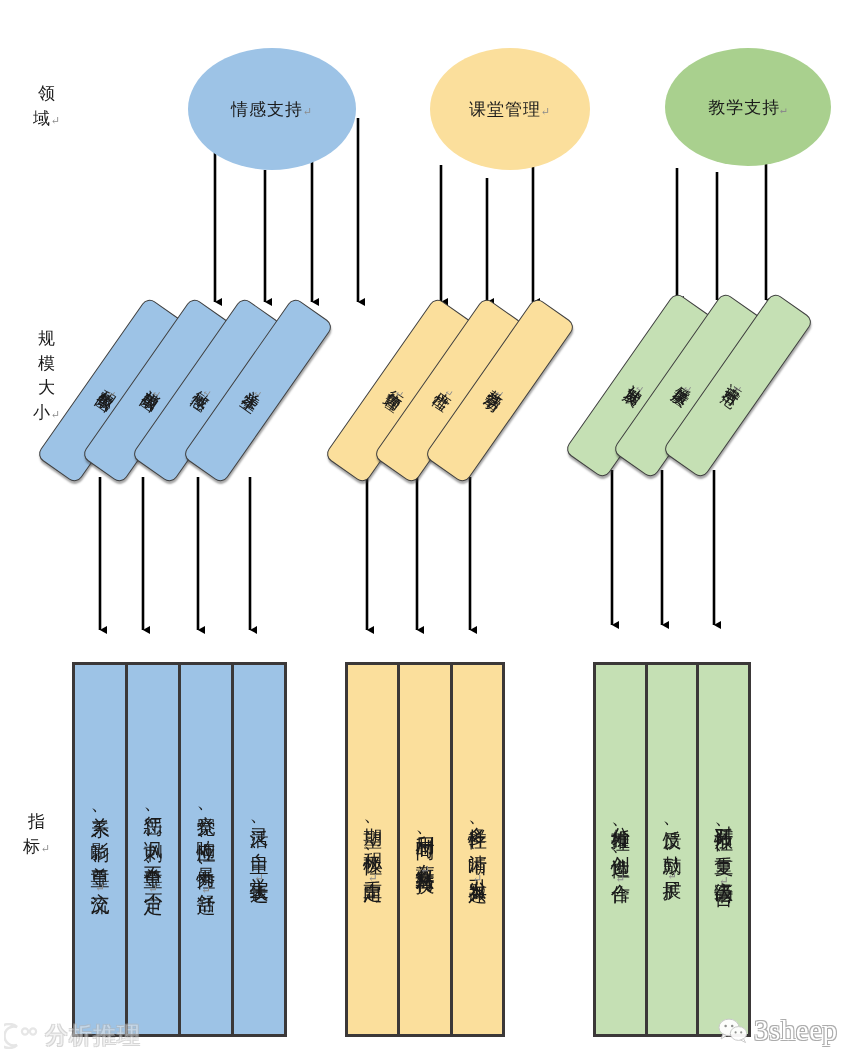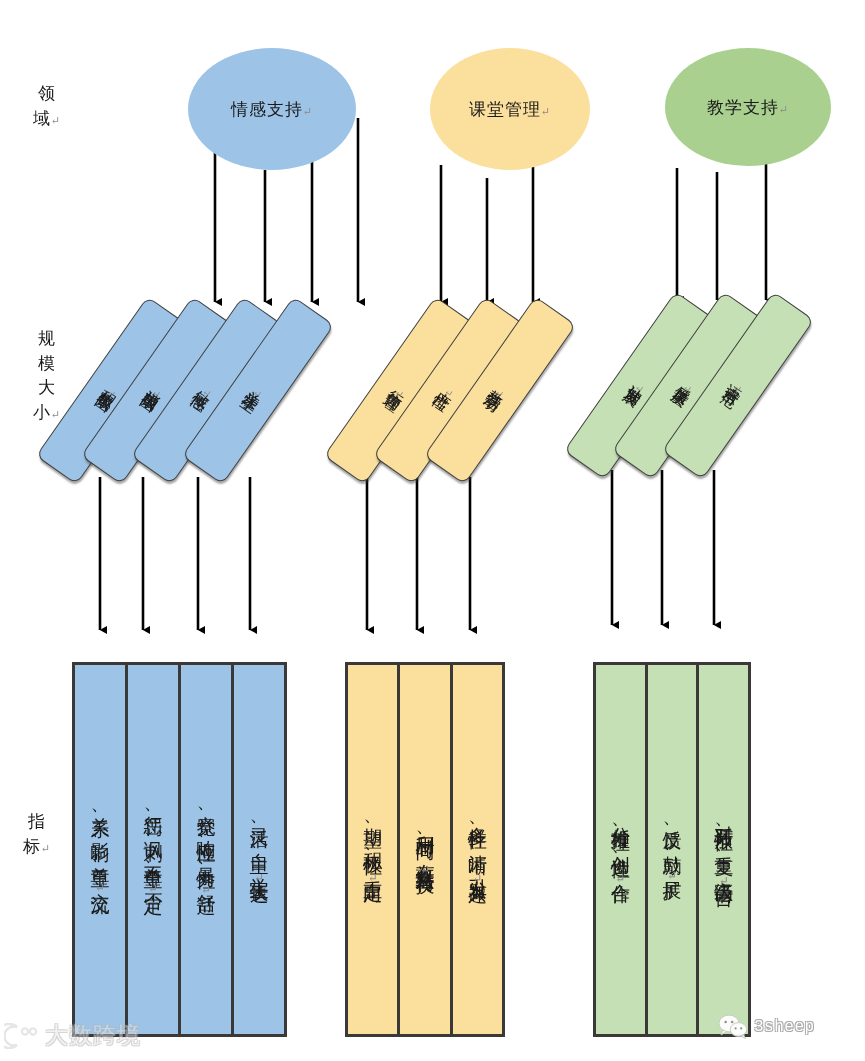--- a/index.html
+++ b/index.html
@@ -128,23 +128,23 @@
 
   
   .wm-brand {
     position: absolute;
     display: flex;
     align-items: center;
     gap: 6px;
     opacity: 0.95;
   }
   .wm-brand .wm-text {
-    font-size: 16px;
+    font-size: 29px;
     color: #ffffff;
-    font-family: Liberation Mono, monospace;
+    font-family: Liberation Serif, serif;
     letter-spacing: 0.5px;
     text-shadow:
       -1px -1px 0 #a8a8a8, 1px -1px 0 #a8a8a8,
       -1px  1px 0 #a8a8a8, 1px  1px 0 #a8a8a8;
   }
   .wm-left {
     position: absolute;
     display: flex;
     align-items: center;
     gap: 5px;
@@ -214,21 +214,21 @@
       </div>
     </div>
 
   <div id="domains">
       <div class="ellipse ellipse-blue" style="left: 188px; top: 48px; width: 168px; height: 122px;">
         <span>情感支持<span class="pilcrow" style="color:#8b8b8b;font-size:11px">↵</span></span>
       </div>
       <div class="ellipse ellipse-yellow" style="left: 430px; top: 48px; width: 160px; height: 122px;">
         <span>课堂管理<span class="pilcrow" style="color:#8b8b8b;font-size:11px">↵</span></span>
       </div>
-      <div class="ellipse ellipse-green" style="left: 665px; top: 48px; width: 166px; height: 118px;">
+      <div class="ellipse ellipse-green" style="left: 665px; top: 48px; width: 166px; height: 118px; font-family: Liberation Mono, monospace;">
         <span>教学支持<span class="pilcrow" style="color:#8b8b8b;font-size:11px">↵</span></span>
       </div>
     </div>
 
   <div id="dimensions">
       <div class="slant-wrap" style="left: 112px; top: 390px;">
         <div class="slant slant-blue" style="left: -25px; top: -97px;">
           <span class="slant-label">积极氛围<span class="pilcrow" style="color:#8b8b8b;font-size:10px">↵</span></span>
         </div>
       </div>
@@ -331,16 +331,16 @@
     </svg>
     <span class="wm-text">3sheep</span>
   </div>
 
   <div class="wm-left" id="wm-leftw" style="left: 4px; top: 1020px;">
     <svg width="36" height="26" viewBox="0 0 36 26">
       <path d="M13,4 A9.5,9.5 0 1 0 13,22 A12,12 0 1 1 13,4 Z" fill="none" stroke="#d2d2d2" stroke-width="2.6"></path>
       <circle cx="21" cy="8.5" r="3.1" fill="none" stroke="#d2d2d2" stroke-width="2.2"></circle>
       <circle cx="29" cy="8.5" r="3.1" fill="none" stroke="#d2d2d2" stroke-width="2.2"></circle>
     </svg>
-    <span class="wm-text">大数跨境</span>
+    <span class="wm-text">分析推理</span>
   </div>
 
 </div>
 
 </body></html>

